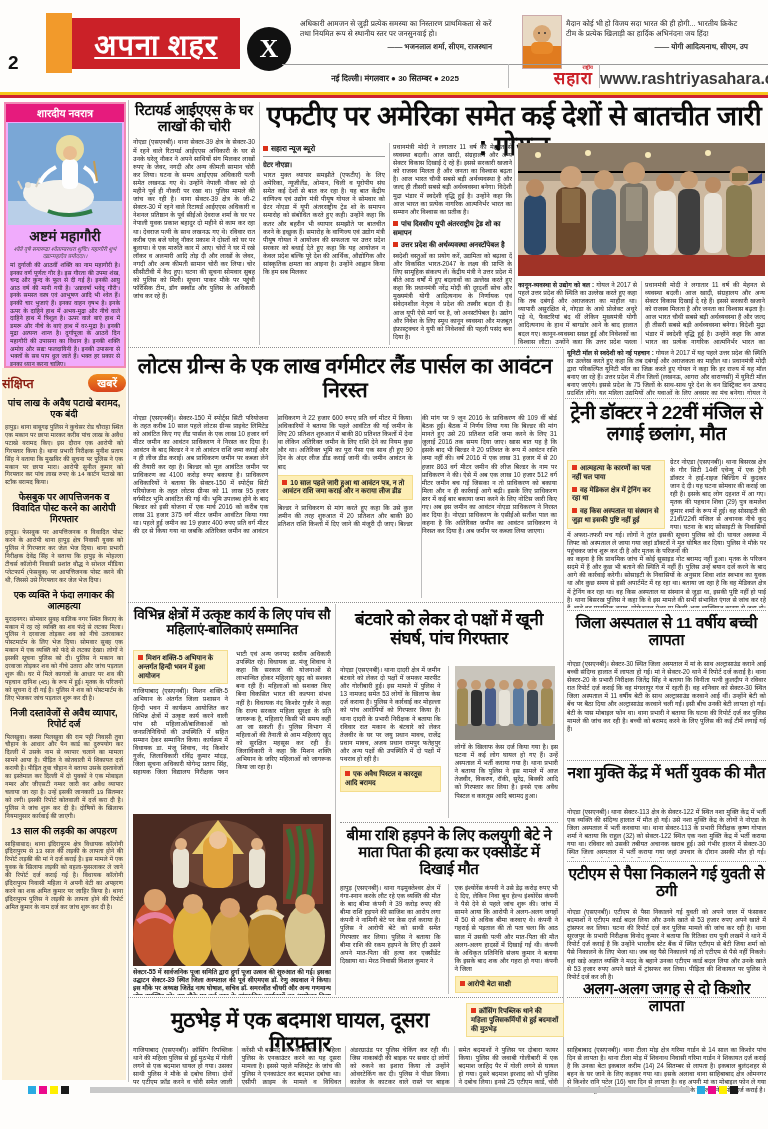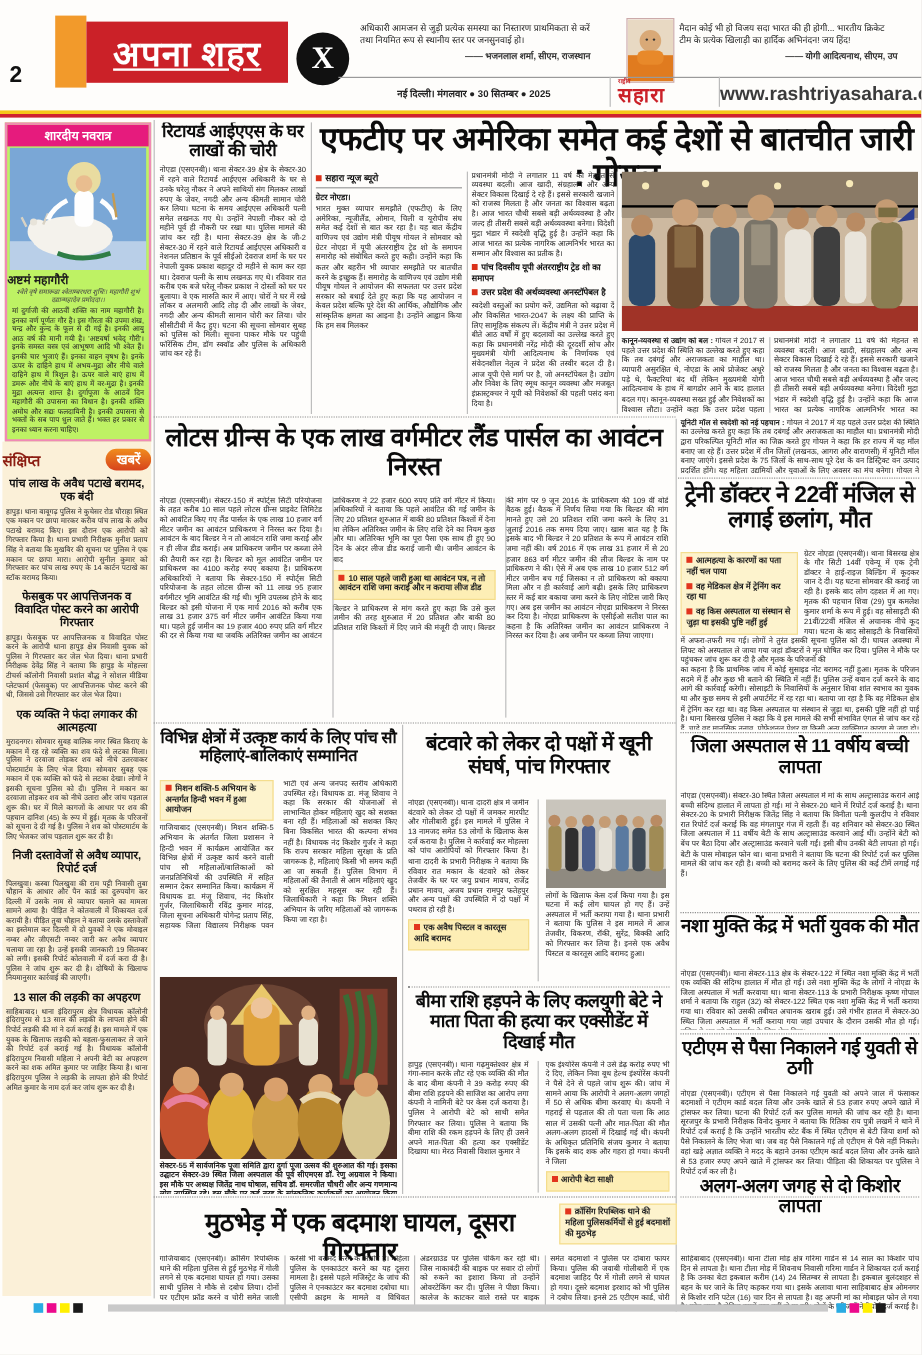--- a/index.html
+++ b/index.html
@@ -57,50 +57,50 @@
 
   <div class="abs" style="left:566px;top:19px;width:182px;font-size:7.4px;line-height:10px;color:#222;">
     <div>मैदान कोई भी हो विजय सदा भारत की ही होगी... भारतीय क्रिकेट टीम के प्रत्येक खिलाड़ी का हार्दिक अभिनंदन! जय हिंद!</div>
     <div style="text-align:right;margin-top:3px;font-weight:bold;color:#333;">—— योगी आदित्यनाथ, सीएम, उप</div>
   </div>
 
   <div class="abs" style="left:282px;top:64px;width:486px;border-top:1px solid #9a9a9a;"></div>
 
   <div class="abs" style="left:290px;top:72px;width:210px;text-align:center;font-size:8px;color:#222;font-weight:bold;">नई दिल्ली। मंगलवार ●  30 सितम्बर ●  2025</div>
 
-  <div class="abs" style="left:508px;top:64px;width:78px;text-align:left;border-left:1px solid #bbb;border-right:1px solid #bbb;padding:0 6px;">
+  <div class="abs" style="left:508px;top:64px;width:78px;text-align:right;border-left:1px solid #bbb;border-right:1px solid #bbb;padding:0 6px;">
     <div style="font-size:5px;color:#cb2128;font-weight:bold;">राष्ट्रीय</div>
     <div style="font-size:17px;font-weight:bold;color:#cb2128;line-height:18px;letter-spacing:1px;">सहारा</div>
   </div>
 
   <div class="abs" style="left:600px;top:70px;width:160px;font-size:16px;font-weight:bold;color:#3a3a3a;">www.rashtriyasahara.com</div>
 
   <div class="abs" style="left:0;top:92px;width:768px;height:3px;background:#f6c51a;"></div>
   <div class="abs" style="left:0;top:95px;width:768px;height:3px;background:#cf2030;"></div>
 
   <div class="vr" style="left:128px;top:100px;height:982px;"></div>
 
-  <div class="abs" style="left:4px;top:102px;width:118px;height:262px;border:2px solid #f08ab5;background:#bef264;overflow:hidden;">
+  <div class="abs" style="left:4px;top:102px;width:118px;height:262px;border:2px solid #f08ab5;background:#f0abfc;overflow:hidden;">
     <div style="background:#e61b7d;color:#fff;font-weight:bold;font-size:10.5px;text-align:center;padding:2px 0;">शारदीय नवरात्र</div>
     <svg width="114" height="102" viewBox="0 0 114 102" style="display:block;margin:1px auto;">
       <rect width="114" height="102" fill="#7aa7d6"></rect>
       <rect y="78" width="114" height="24" fill="#b9cfe8"></rect>
       <circle cx="62" cy="26" r="14" fill="#f5e29a" opacity="0.9"></circle>
       <ellipse cx="52" cy="74" rx="34" ry="17" fill="#f4f2ec"></ellipse>
       <ellipse cx="24" cy="70" rx="9" ry="10" fill="#f4f2ec"></ellipse>
       <circle cx="20" cy="62" r="3" fill="#e8e4da"></circle>
       <path d="M14 66 l-4 -8 M28 64 l4 -9" stroke="#d8d2c4" stroke-width="2" fill="none"></path>
       <rect x="54" y="36" width="16" height="30" rx="6" fill="#fefefe"></rect>
       <circle cx="62" cy="30" r="7" fill="#e9bd8f"></circle>
       <path d="M48 44 q-12 6 -16 16" stroke="#fefefe" stroke-width="4" fill="none"></path>
       <path d="M76 44 q10 6 12 16" stroke="#fefefe" stroke-width="4" fill="none"></path>
       <path d="M86 38 l3 20" stroke="#c59b52" stroke-width="2"></path>
       <path d="M40 88 q20 8 44 0" stroke="#2e7d46" stroke-width="4" fill="none"></path>
     </svg>
-    <div style="font-weight:bold;font-size:10px;text-align:left;">अष्टमं महागौरी</div>
+    <div style="font-weight:bold;font-size:14px;text-align:center;">अष्टमं महागौरी</div>
     <div style="font-size:5.6px;line-height:7px;text-align:center;font-style:italic;color:#444;padding:1px 4px;">श्वेते वृषे समारूढा श्वेताम्बरधरा शुचिः। महागौरी शुभं दद्यान्महादेव प्रमोददा।।</div>
     <div class="jt" style="font-size:6px;line-height:7.6px;padding:1px 4px;color:#222;">मां दुर्गाजी की आठवीं शक्ति का नाम महागौरी है। इनका वर्ण पूर्णतः गौर है। इस गौरता की उपमा शंख, चन्द्र और कुन्द के फूल से दी गई है। इनकी आयु आठ वर्ष की मानी गयी है। 'अष्टवर्षा भवेद् गौरी'। इनके समस्त वस्त्र एवं आभूषण आदि भी श्वेत हैं। इनकी चार भुजाएं हैं। इनका वाहन वृषभ है। इनके ऊपर के दाहिने हाथ में अभय-मुद्रा और नीचे वाले दाहिने हाथ में त्रिशूल है। ऊपर वाले बाएं हाथ में डमरू और नीचे के बाएं हाथ में वर-मुद्रा है। इनकी मुद्रा अत्यन्त शान्त है। दुर्गापूजा के आठवें दिन महागौरी की उपासना का विधान है। इनकी शक्ति अमोघ और सद्यः फलदायिनी है। इनकी उपासना से भक्तों के सब पाप धुल जाते हैं। भक्त हर प्रकार से इनका ध्यान करना चाहिए।</div>
   </div>
 
   <div class="abs" style="left:2px;top:368px;width:124px;height:712px;background:#fbf0d8;overflow:hidden;">
     <div style="display:flex;align-items:center;justify-content:space-between;gap:4px;margin-top:6px;">
       <span style="font-size:12.5px;font-weight:bold;color:#8c1d12;">संक्षिप्त</span>
       <span style="font-size:11px;font-weight:bold;color:#fff;background:linear-gradient(#f08c1e,#d7431c);padding:1px 9px 2px;border-radius:9px;">खबरें</span>
     </div>
 

